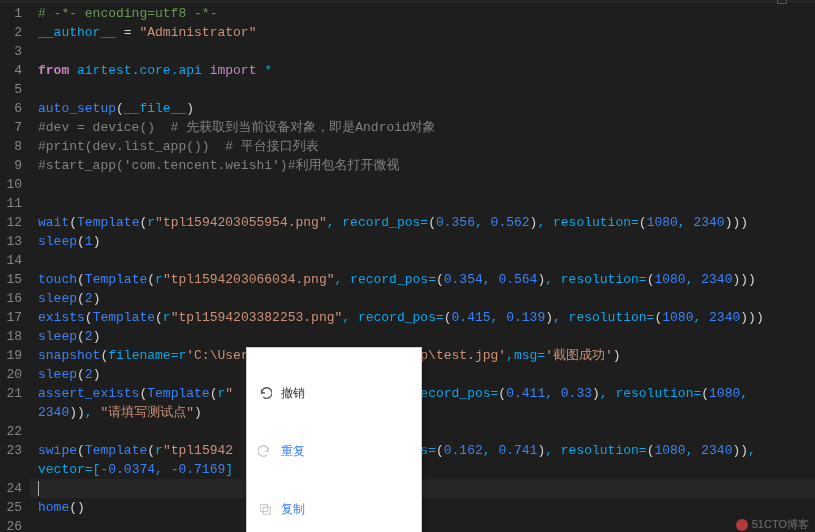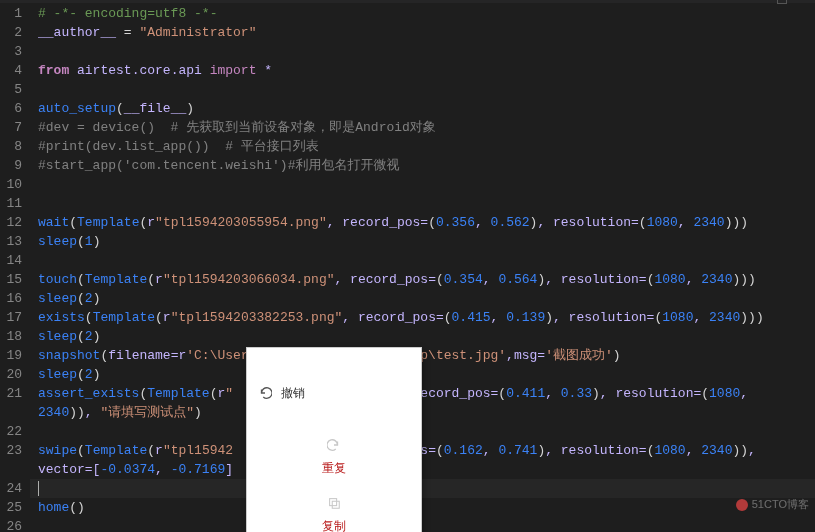--- a/index.html
+++ b/index.html
@@ -34,21 +34,21 @@
 .line { height: 19px; padding-left: 8px; }
 .comment { color: #6a9955; }
 .comment-gray { color: #808080; }
 .keyword { color: #c586c0; }
 .keyword-from { color: #c586c0; font-weight: bold; }
 .string { color: #ce9178; }
 .number { color: #3b82f6; }
 .func { color: #3b82f6; }
 .paren { color: #d4d4d4; }
 .op { color: #d4d4d4; }
-.white { color: #c4b5fd; font-family: Liberation Mono, monospace; }
+.white { color: #0ea5e9; font-family: Liberation Mono, monospace; }
 .cursor-line {
   background: rgba(255,255,255,0.04);
   position: relative;
 }
 .cursor {
   display: inline-block;
   width: 1px;
   height: 15px;
   background: #aeafad;
   vertical-align: middle;
@@ -68,39 +68,39 @@
   z-index: 10;
 }
 .context-menu .item {
   display: flex;
   align-items: center;
   height: 26px;
   padding: 0 10px;
   gap: 8px;
   margin-top: 32px;
 }
-.context-menu .item.disabled { color: #b91c1c; flex-direction: column; }
+.context-menu .item.disabled { color: #3b82f6; }
 .context-menu .item.highlight {
   background: #0369a1;
   color: #fff;
 }
 .context-menu .icon {
   width: 16px;
   height: 16px;
   display: flex;
   align-items: center;
   justify-content: center;
   font-size: 13px;
 }
 .context-menu .icon svg { display: block; }
 
 .watermark {
   position: absolute;
   right: 6px;
-  bottom: 20px;
+  bottom: 0;
   font-family: sans-serif;
   font-size: 11px;
   color: rgba(255,255,255,0.35);
 }
 .watermark .logo {
   display: inline-block;
   width: 12px; height: 12px;
   border-radius: 50%;
   background: #b23a3a;
   vertical-align: middle;

